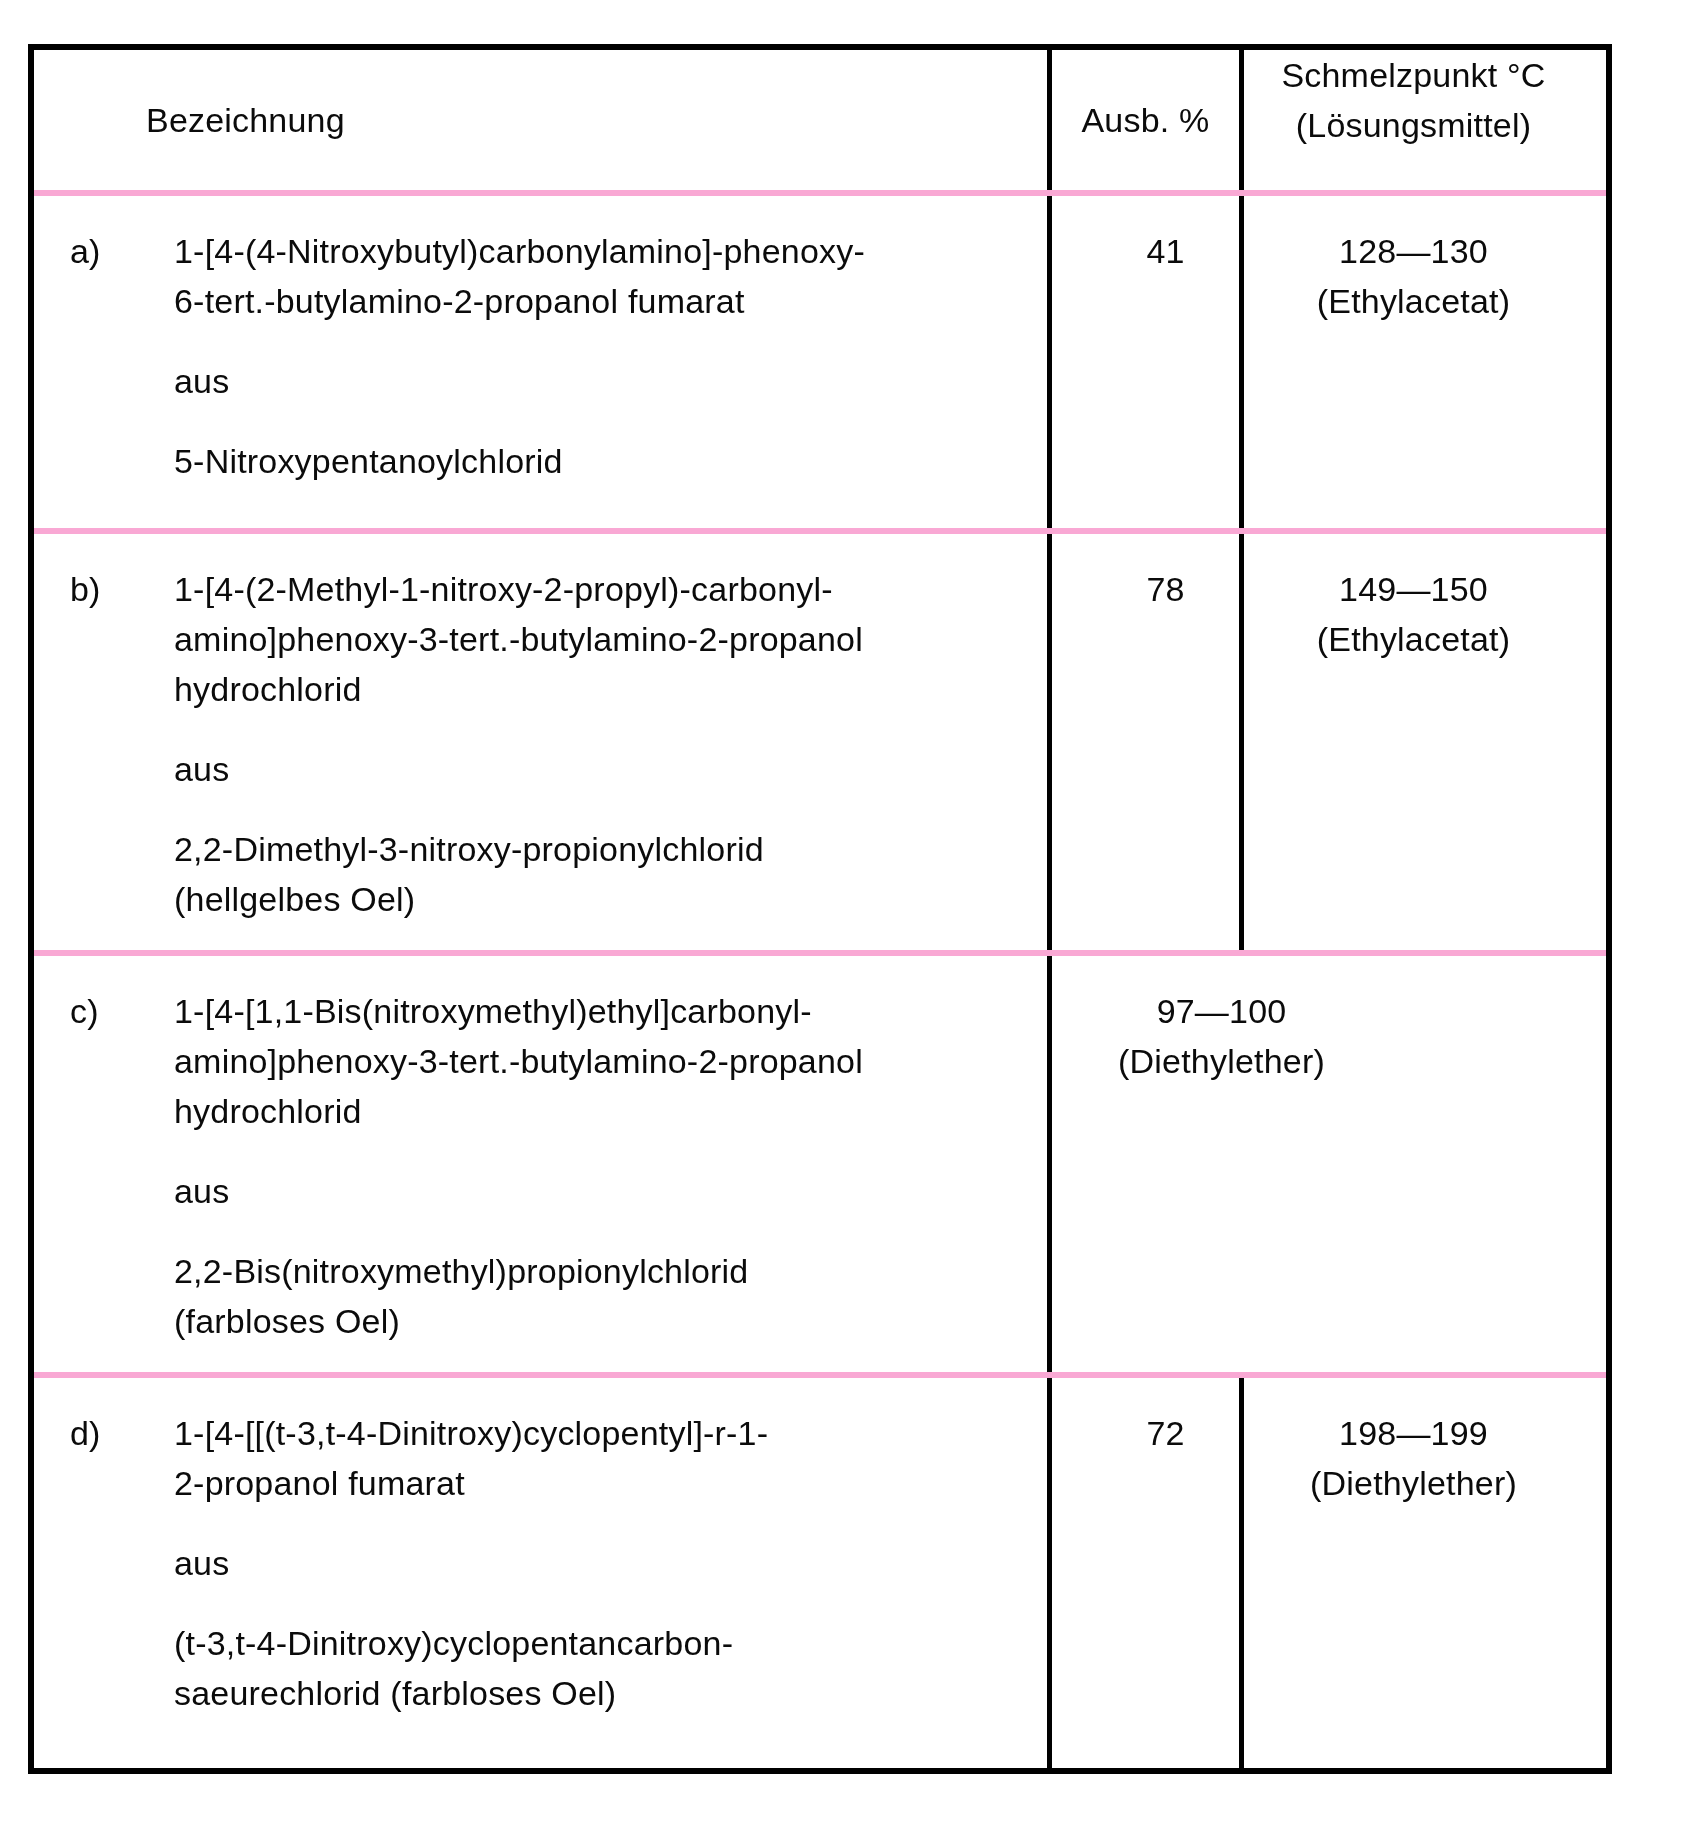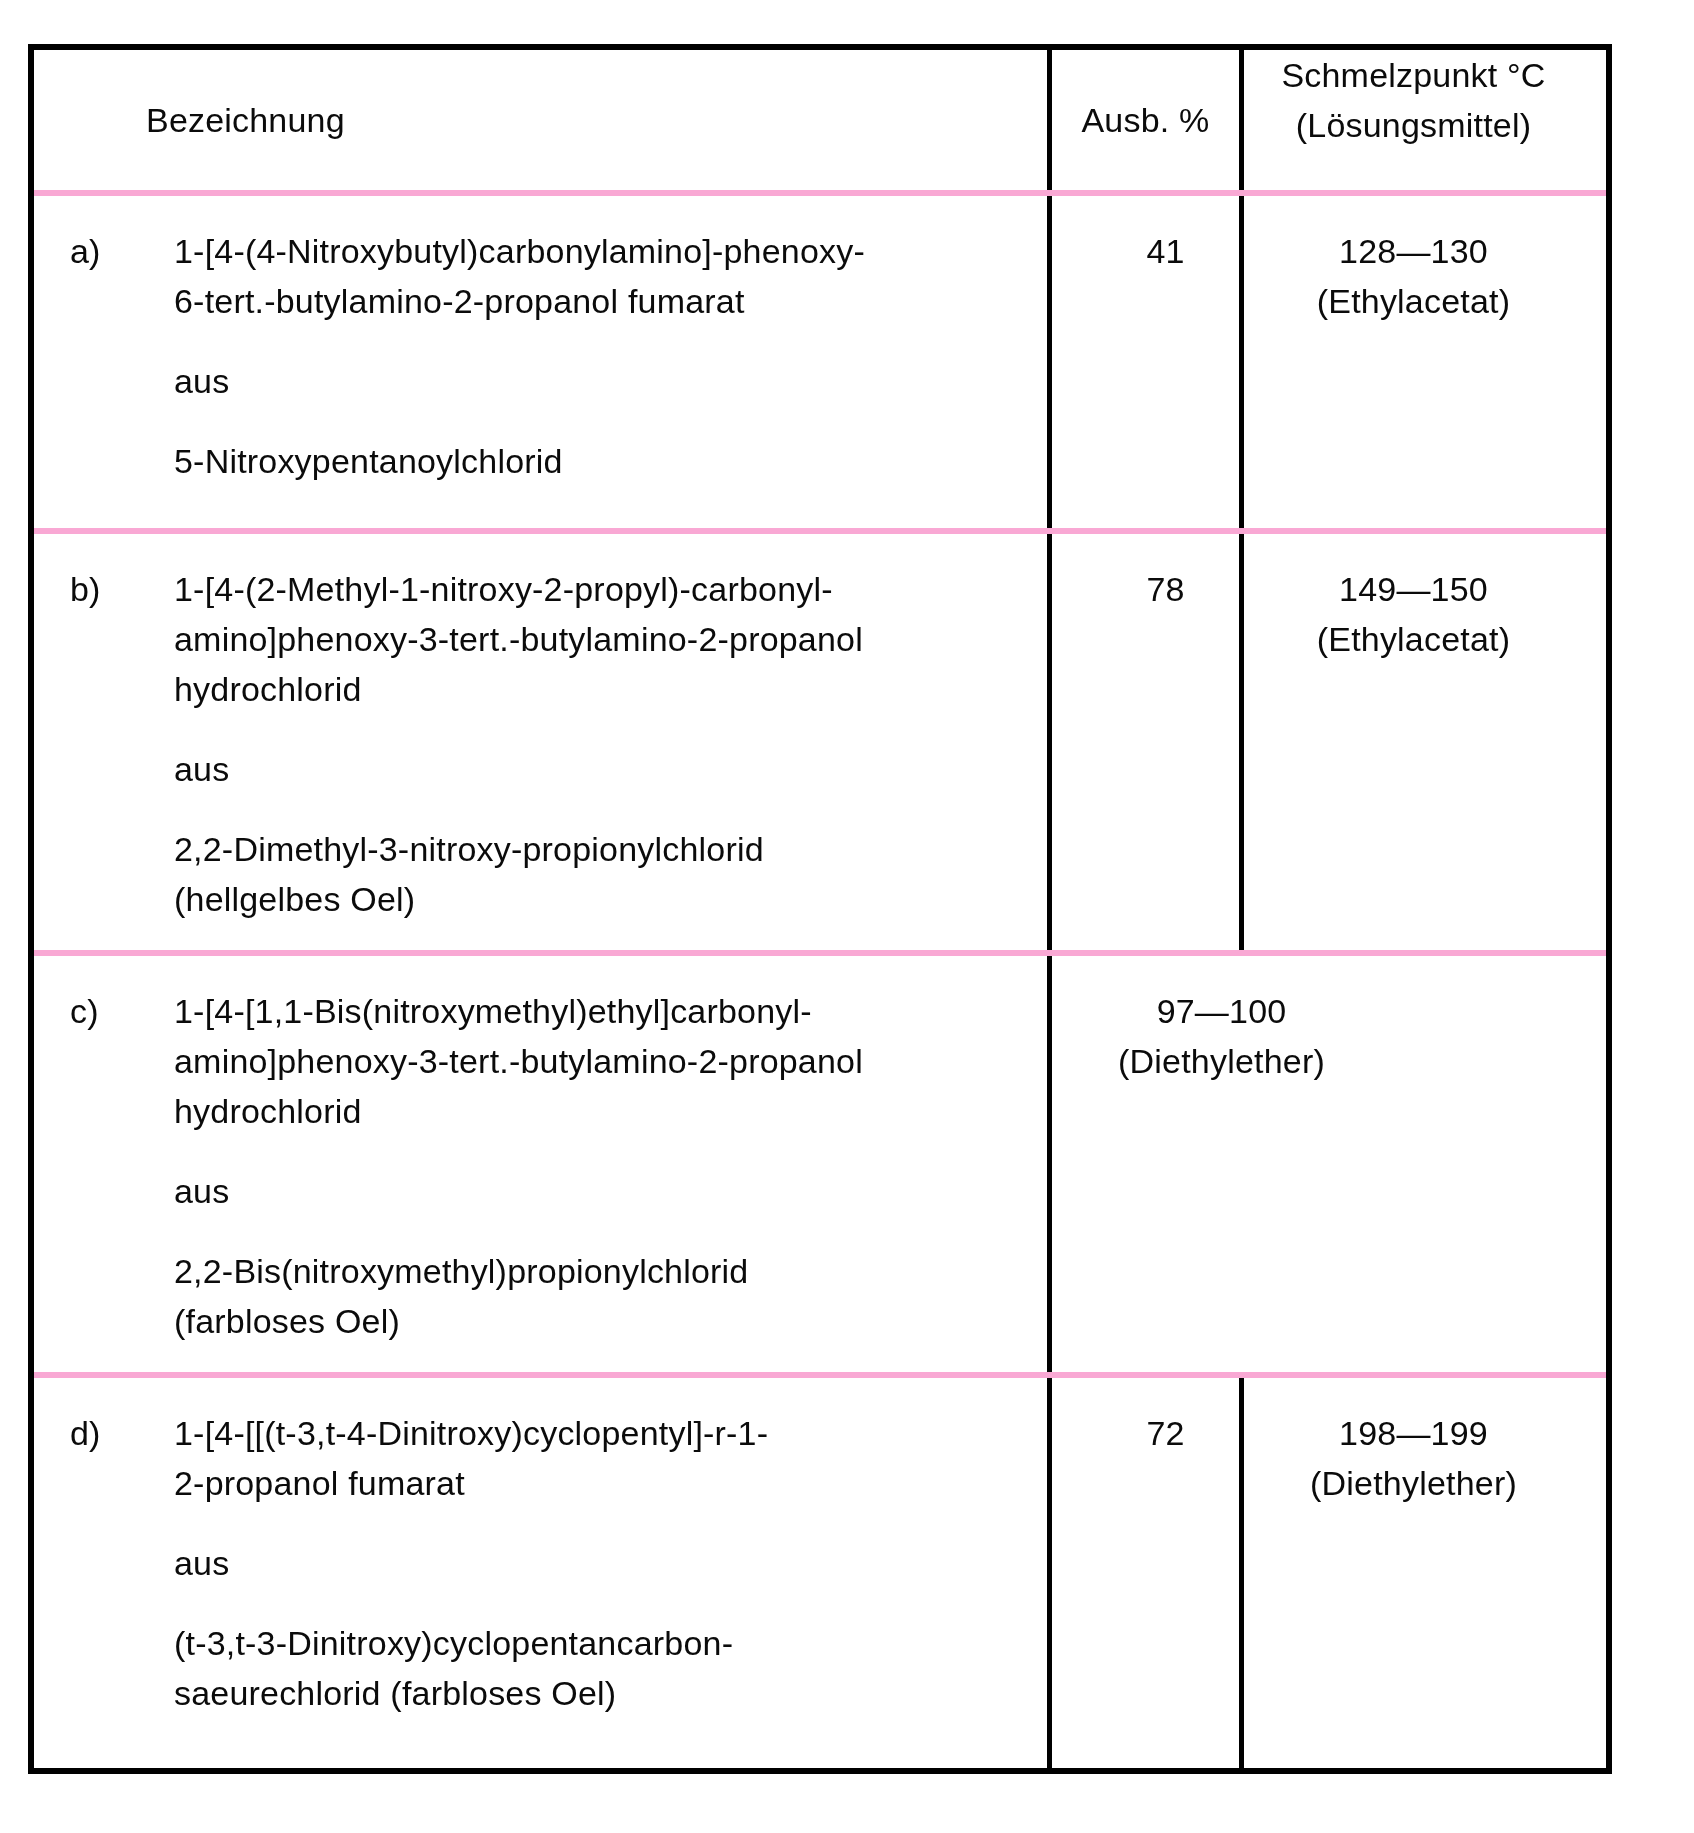--- a/index.html
+++ b/index.html
@@ -188,21 +188,21 @@
     <div class="t-row body-row row-d">
       <div class="cell c1">
         <div class="row-label">d)</div>
         <div class="c1-content">
           <div class="compound">
             <div>1-[4-[[(t-3,t-4-Dinitroxy)cyclopentyl]-r-1-</div>
             <div>2-propanol fumarat</div>
           </div>
           <div class="connector">aus</div>
           <div class="reagent">
-            <div>(t-3,t-3-Dinitroxy)cyclopentancarbon-</div>
+            <div>(t-3,t-4-Dinitroxy)cyclopentancarbon-</div>
             <div>saeurechlorid (farbloses Oel)</div>
           </div>
         </div>
       </div>
       <div class="cell c2">72</div>
       <div class="cell c3">
         <div>198—199</div>
         <div>(Diethylether)</div>
       </div>
     </div>

